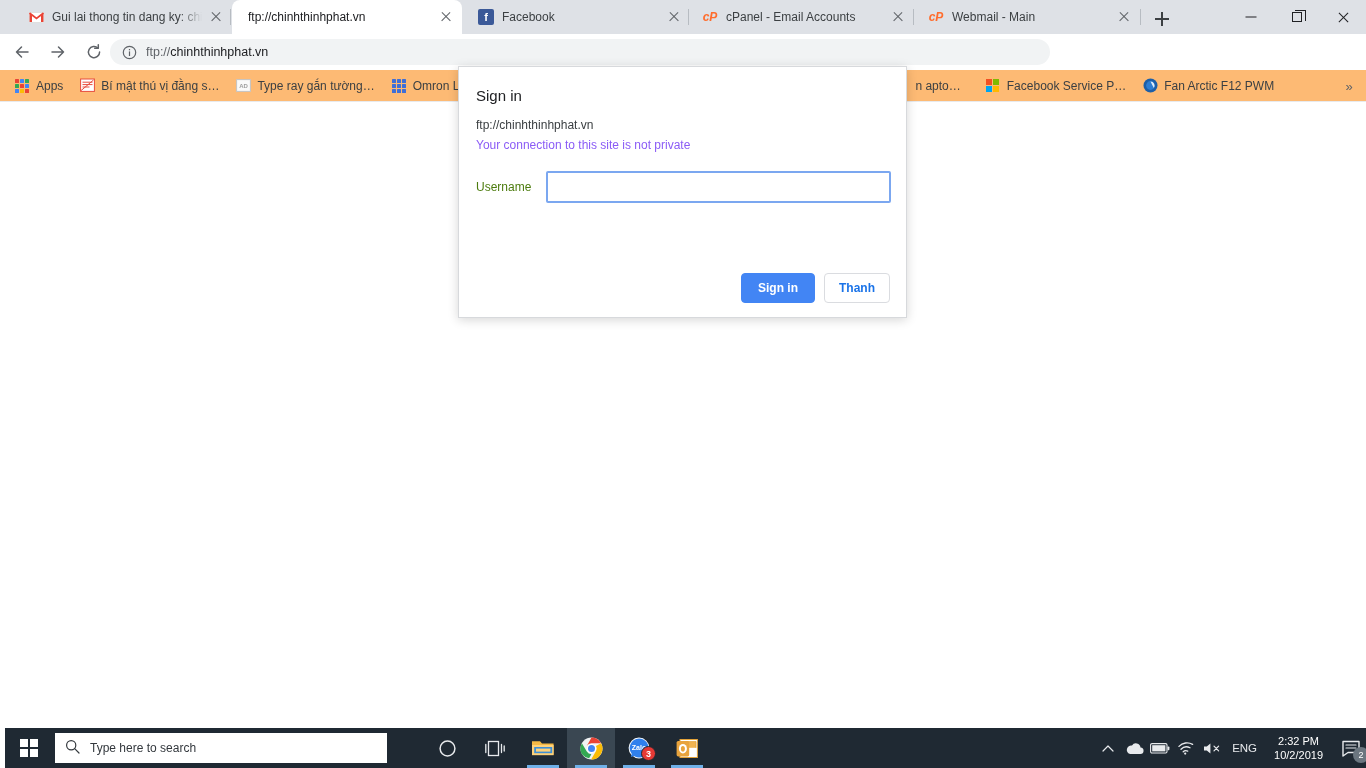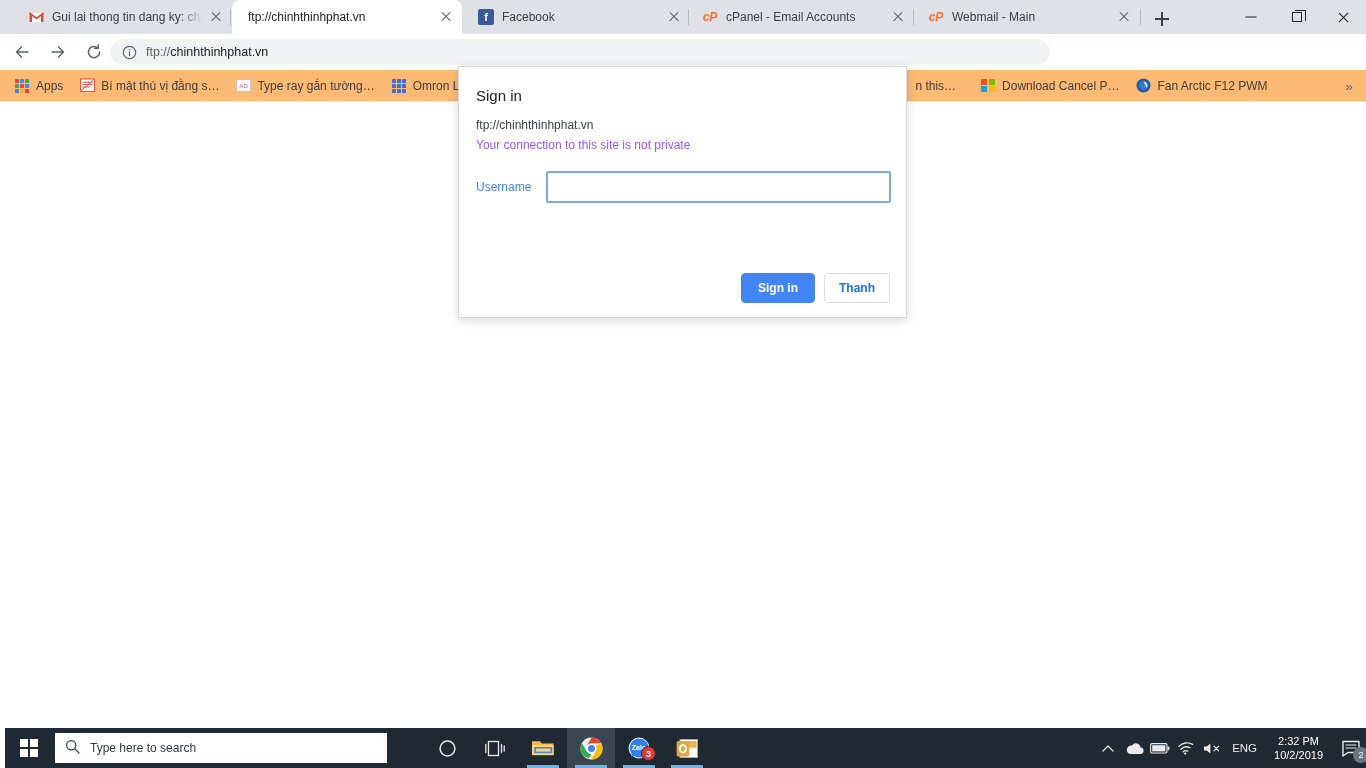--- a/index.html
+++ b/index.html
@@ -152,21 +152,21 @@
     box-shadow:0 2px 10px rgba(0,0,0,0.16);
     z-index:50;
   }
   .dlg-title { position:absolute; left:17px; top:20px; font-size:15px; color:#202124; }
   .dlg-url   { position:absolute; left:17px; top:51px; font-size:12px; color:#3c4043; }
   .dlg-warn  { position:absolute; left:17px; top:71px; font-size:12px; color:#8b5cf6; }
 
   .frow { position:absolute; left:17px; width:415px; height:32px; display:flex; align-items:center; }
   .frow.user { top:104px; }
   .frow.pass { top:148px; }
-  .flabel { width:70px; font-size:12px; color:#3b82f6; }
+  .flabel { width:70px; font-size:12px; color:#4d7c0f; }
   .finput {
     width:346px; height:32px; border-radius:2px; background:#fff;
     font-family:"Liberation Sans", sans-serif; font-size:12px; color:#202124;
     padding:0 8px; outline:none;
   }
   .finput.focused { border:2px solid #7ba7f0; }
   .finput.plain   { border:1px solid #bdc1c6; }
 
   .dlg-actions { position:absolute; right:16px; top:206px; display:flex; gap:9px; }
   .btn {
@@ -401,33 +401,33 @@
             <span style="background:#3f6fd6"></span>
           <span style="background:#3f6fd6"></span>
             <span style="background:#3f6fd6"></span>
             <span style="background:#3f6fd6"></span>
         </span>
       </span>
       <span>Omron L</span>
     </div>
 
     <div class="bm" style="margin-left:440px;">
-      <span>n this…</span>
+      <span>n apto…</span>
     </div>
 
     <div class="bm" style="margin-left:8px;">
       <span class="bm-ico">
         <span style="display:grid;grid-template-columns:repeat(2,6px);grid-template-rows:repeat(2,6px);gap:1.4px;">
           <span style="background:#f25022"></span>
             <span style="background:#7fba00"></span>
           <span style="background:#00a4ef"></span>
             <span style="background:#ffb900"></span>
         </span>
       </span>
-      <span>Download Cancel P…</span>
+      <span>Facebook Service P…</span>
     </div>
 
     <div class="bm">
       <span class="bm-ico">
         <svg width="15" height="15" viewBox="0 0 15 15">
           <circle cx="7.5" cy="7.5" r="7" fill="#1c5fa8"></circle>
           <circle cx="7.5" cy="7.5" r="4.4" fill="#2d7dd2"></circle>
           <path d="M7.5 3.4a4.1 4.1 0 0 1 3.3 6.5z" fill="#ffffff" opacity="0.85"></path>
         </svg>
       </span>

